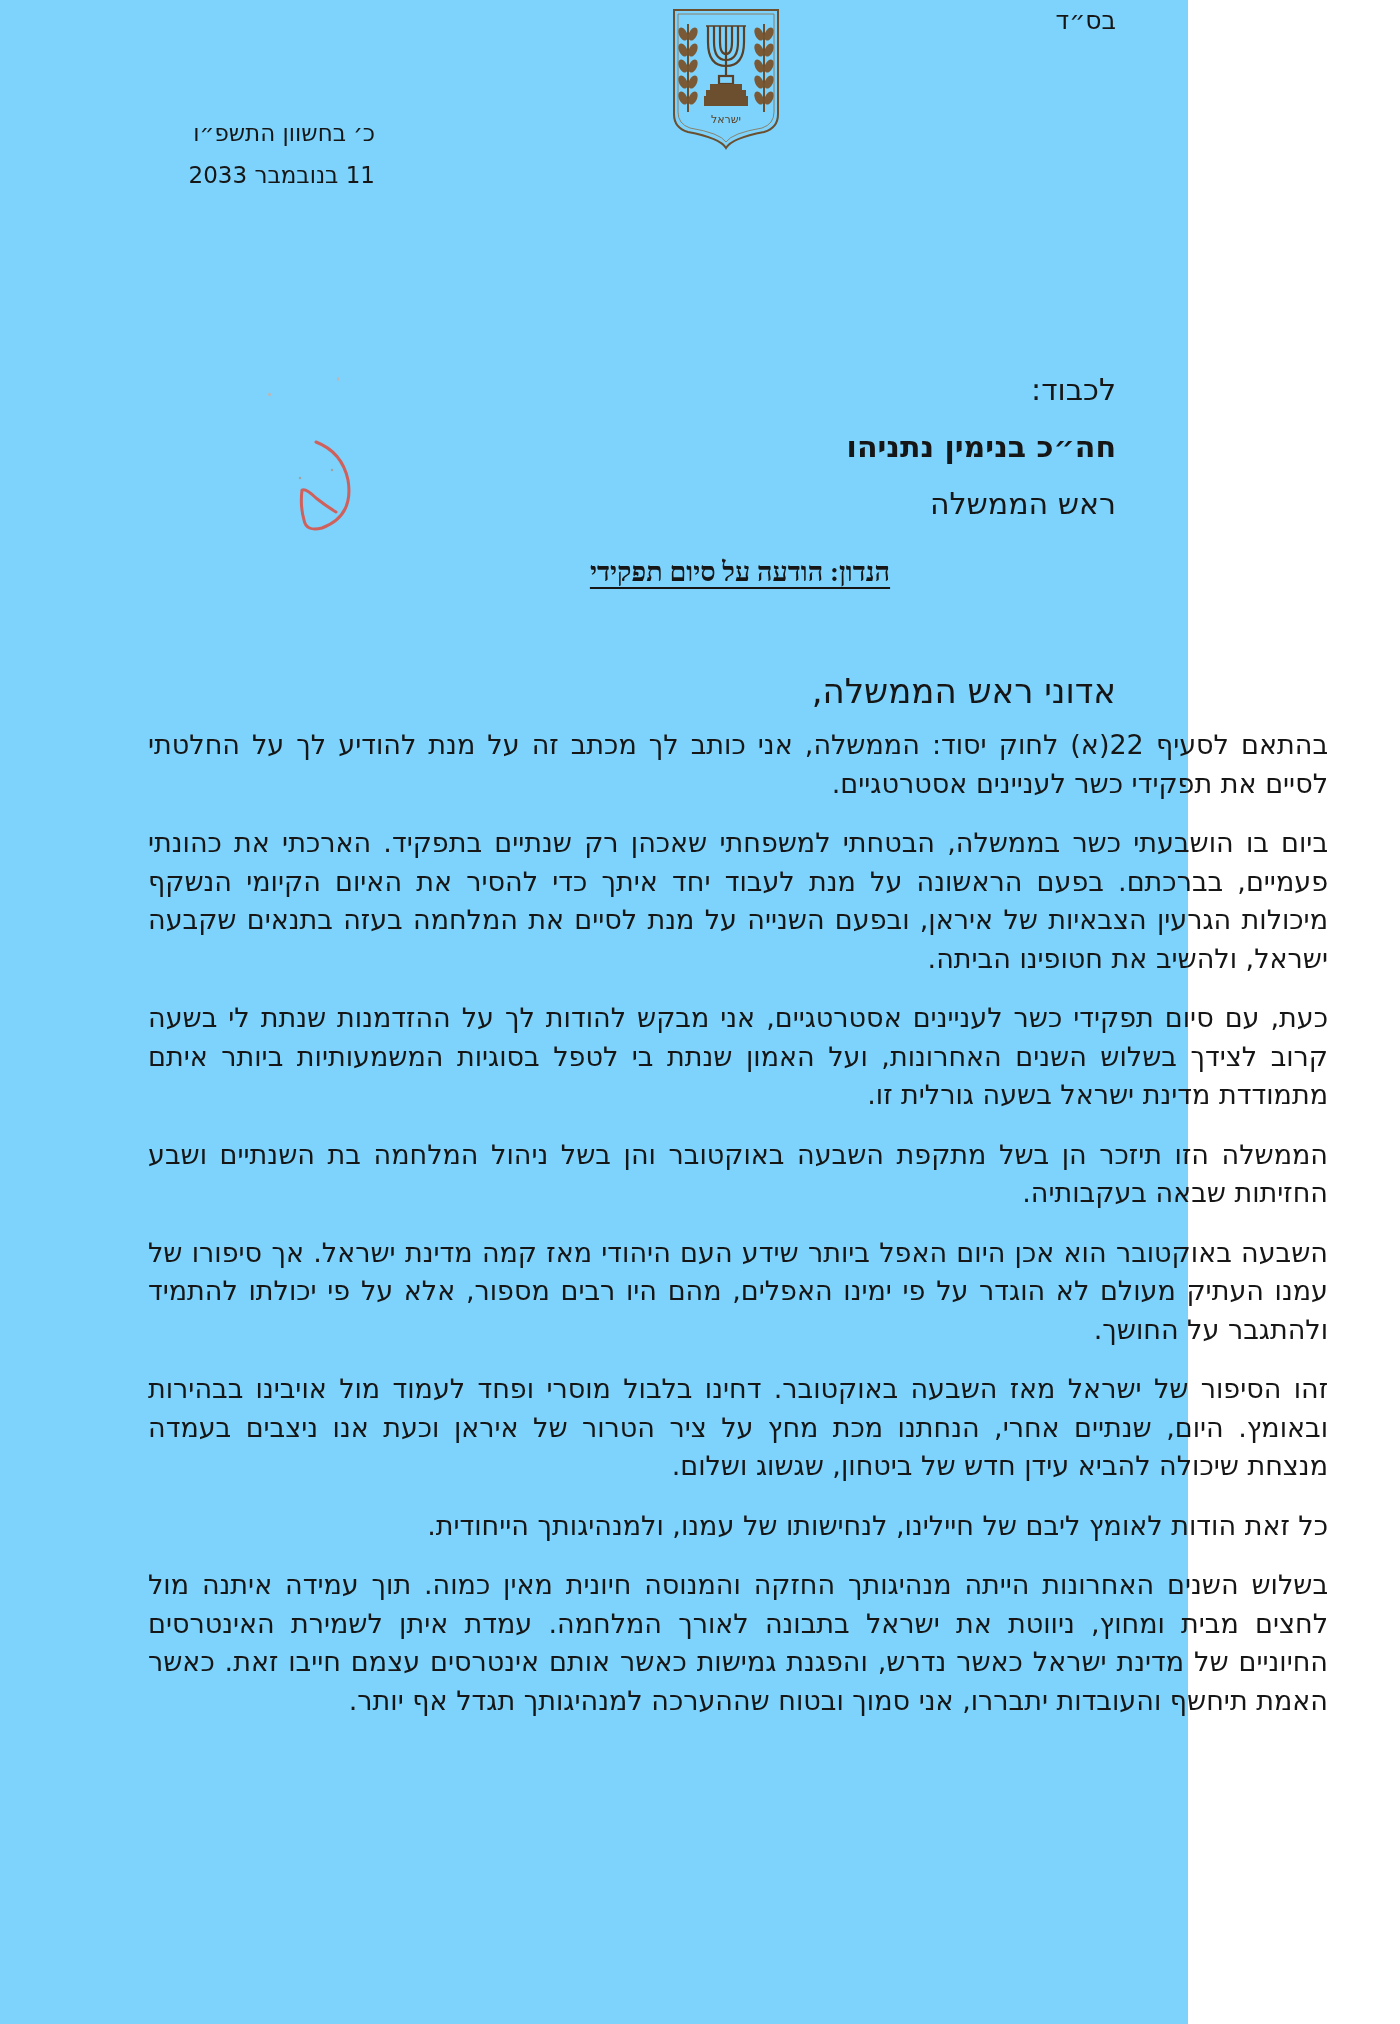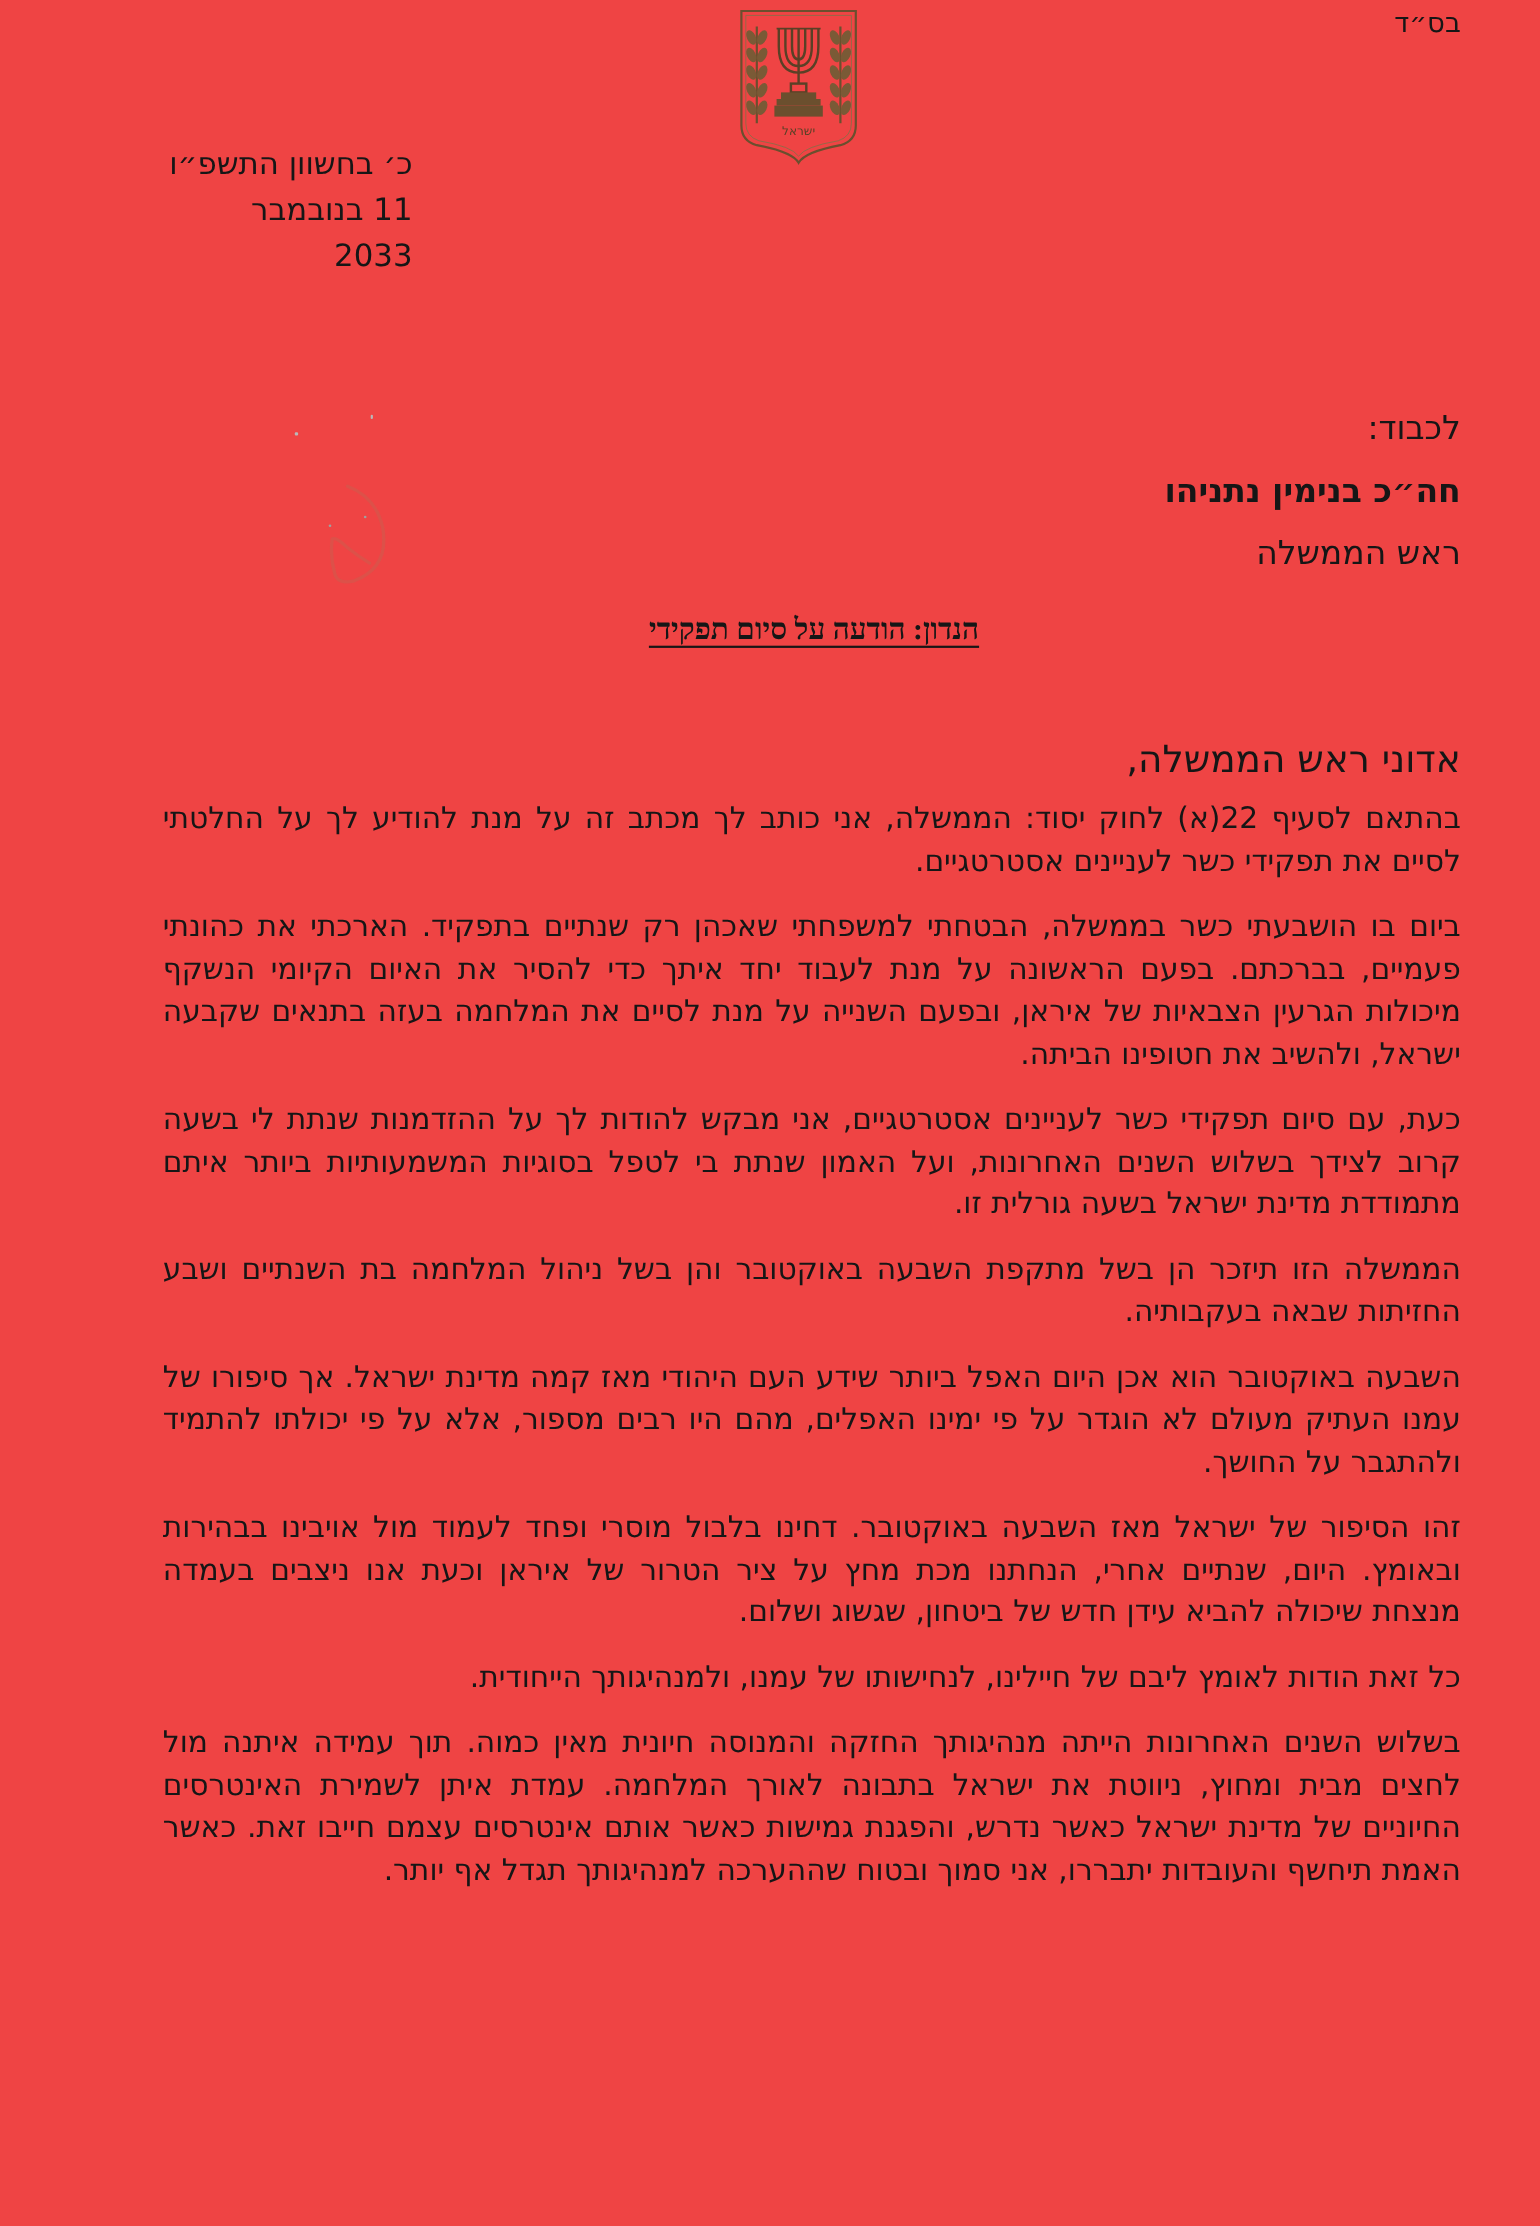--- a/index.html
+++ b/index.html
@@ -1,25 +1,25 @@
 <!DOCTYPE html>
 <html><head>
 <meta charset="utf-8">
 <style>
   html, body { margin:0; padding:0; background:#ffffff; }
   body { width:1400px; height:2024px; position:relative; overflow:hidden; }
   .page {
-    position:absolute; left:0; top:0; width:1400px; height:2024px;
-    background:#ef4444; color:#161616;
+    position:absolute; left:0; top:0; width:1188px; height:2024px;
+    background:#7dd3fc; color:#161616;
     font-family:"DejaVu Sans", "Liberation Sans", sans-serif;
   }
   .abs { position:absolute; direction:rtl; unicode-bidi:plaintext; }
   .bsd { right:72px; top:6px; font-size:25px; line-height:30px; }
   .emblem { left:670px; top:4px; width:112px; height:146px; }
-  .date-block { left:150px; width:225px; top:128px; text-align:right; font-size:28px; line-height:42px; }
+  .date-block { left:150px; width:225px; top:112px; text-align:right; font-size:23px; line-height:42px; }
   .addressee { right:72px; top:370px; text-align:right; font-size:30px; }
   .addressee div { height:57px; line-height:40px; }
   .addressee .name { font-weight:bold;margin-left:20px; }
   .red-mark { left:292px; top:428px; width:72px; height:106px; }
   .stray { position:absolute; background:#b9b9b9; border-radius:1px; }
   .subject {
     left:540px; width:400px; top:552px; text-align:center;
     font-size:27px; font-weight:bold; line-height:40px;
     text-decoration:underline; text-underline-offset:6px; text-decoration-thickness:2px;font-family:Liberation Serif, serif;
   }

